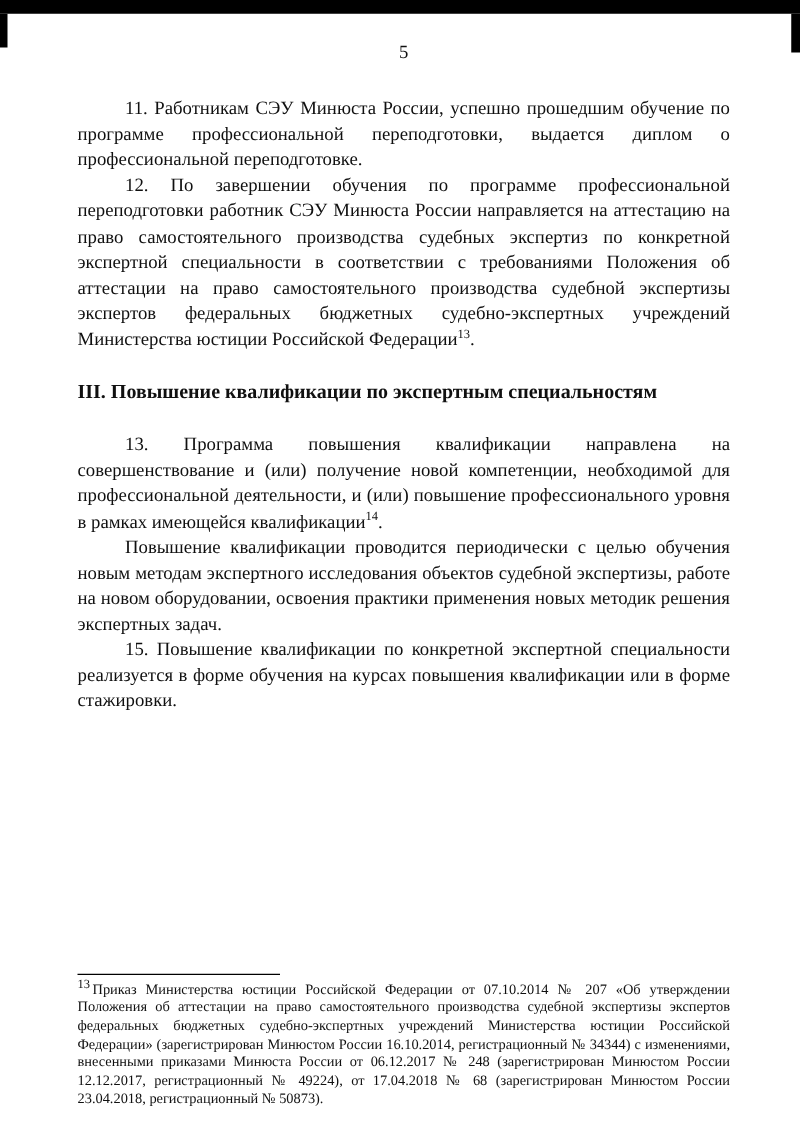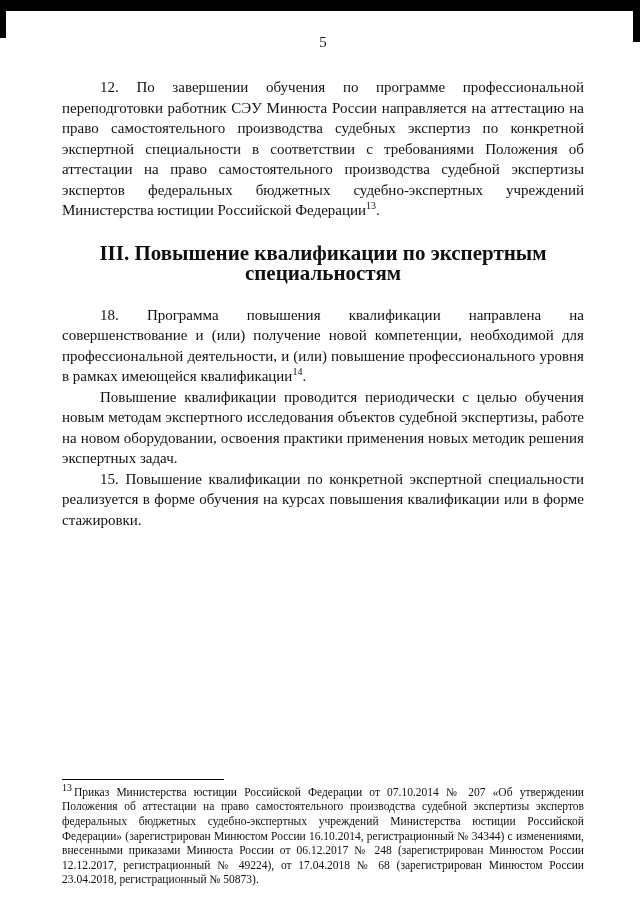--- a/index.html
+++ b/index.html
@@ -47,23 +47,23 @@
     margin: 0;
     text-indent: 38px;
   }
   .para.no-indent { text-indent: 0; }
   .para sup, .fn sup {
     font-size: 10px;
     line-height: 0;
     vertical-align: super;
   }
   .heading {
-    font-size: 21px;
+    font-size: 16px;
     font-weight: bold;
-    text-align: center;
+    text-align: left;
     margin: 22px 0 22px 0;
     line-height: 20px;
   }
   .footnotes {
     margin-top: auto;
     padding: 0 56px 18px 62px;
   }
   .fn-rule {
     width: 162px;
     border-top: 1px solid #000;
@@ -82,26 +82,27 @@
 
 <div class="page">
   <div class="scan-bar"></div>
   <div class="scan-mark left"></div>
   <div class="scan-mark right"></div>
 
   <div class="content">
     <div class="page-number">5</div>
 
 
+    <p class="para">11. Работникам СЭУ Минюста России, успешно прошедшим обучение по программе профессиональной переподготовки, выдается диплом о профессиональной переподготовке.</p>
 
     <p class="para"><span>12. По завершении обучения по программе профессиональной переподготовки работник СЭУ Минюста России направляется на аттестацию на право самостоятельного производства судебных экспертиз по конкретной экспертной специальности в соответствии с требованиями Положения об аттестации на право самостоятельного производства судебной экспертизы экспертов федеральных бюджетных судебно-экспертных учреждений Министерства юстиции Российской Федерации</span><sup>13</sup><span>.</span></p>
 
     <h3 class="heading">III. Повышение квалификации по экспертным специальностям</h3>
 
-    <p class="para"><span>18. Программа повышения квалификации направлена на совершенствование и (или) получение новой компетенции, необходимой для профессиональной деятельности, и (или) повышение профессионального уровня в рамках имеющейся квалификации</span><sup>14</sup><span>.</span></p>
+    <p class="para"><span>13. Программа повышения квалификации направлена на совершенствование и (или) получение новой компетенции, необходимой для профессиональной деятельности, и (или) повышение профессионального уровня в рамках имеющейся квалификации</span><sup>14</sup><span>.</span></p>
 
 
     <p class="para">Повышение квалификации проводится периодически с целью обучения новым методам экспертного исследования объектов судебной экспертизы, работе на новом оборудовании, освоения практики применения новых методик решения экспертных задач.</p>
 
     <p class="para">15. Повышение квалификации по конкретной экспертной специальности реализуется в форме обучения на курсах повышения квалификации или в форме стажировки.</p>
 
   </div>
 
   <div class="footnotes">
     <div class="fn-rule"></div>

